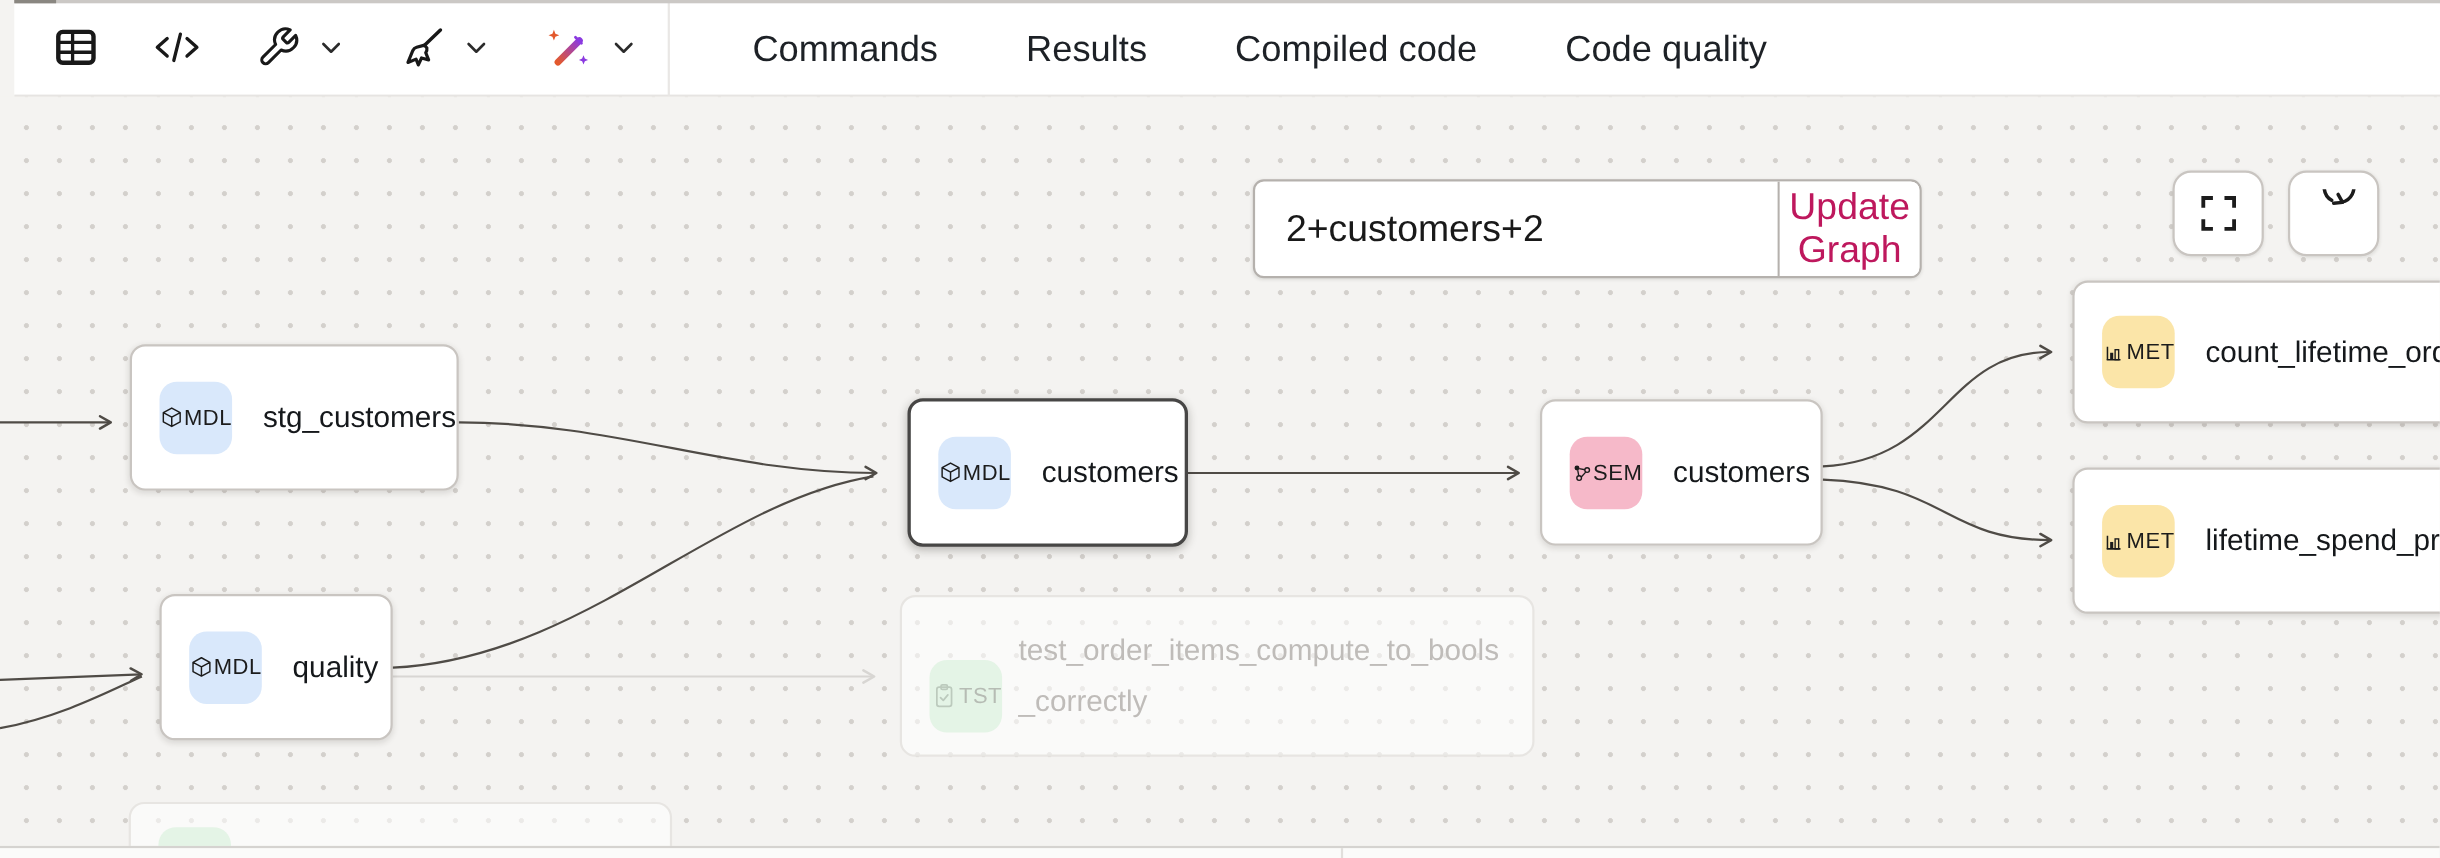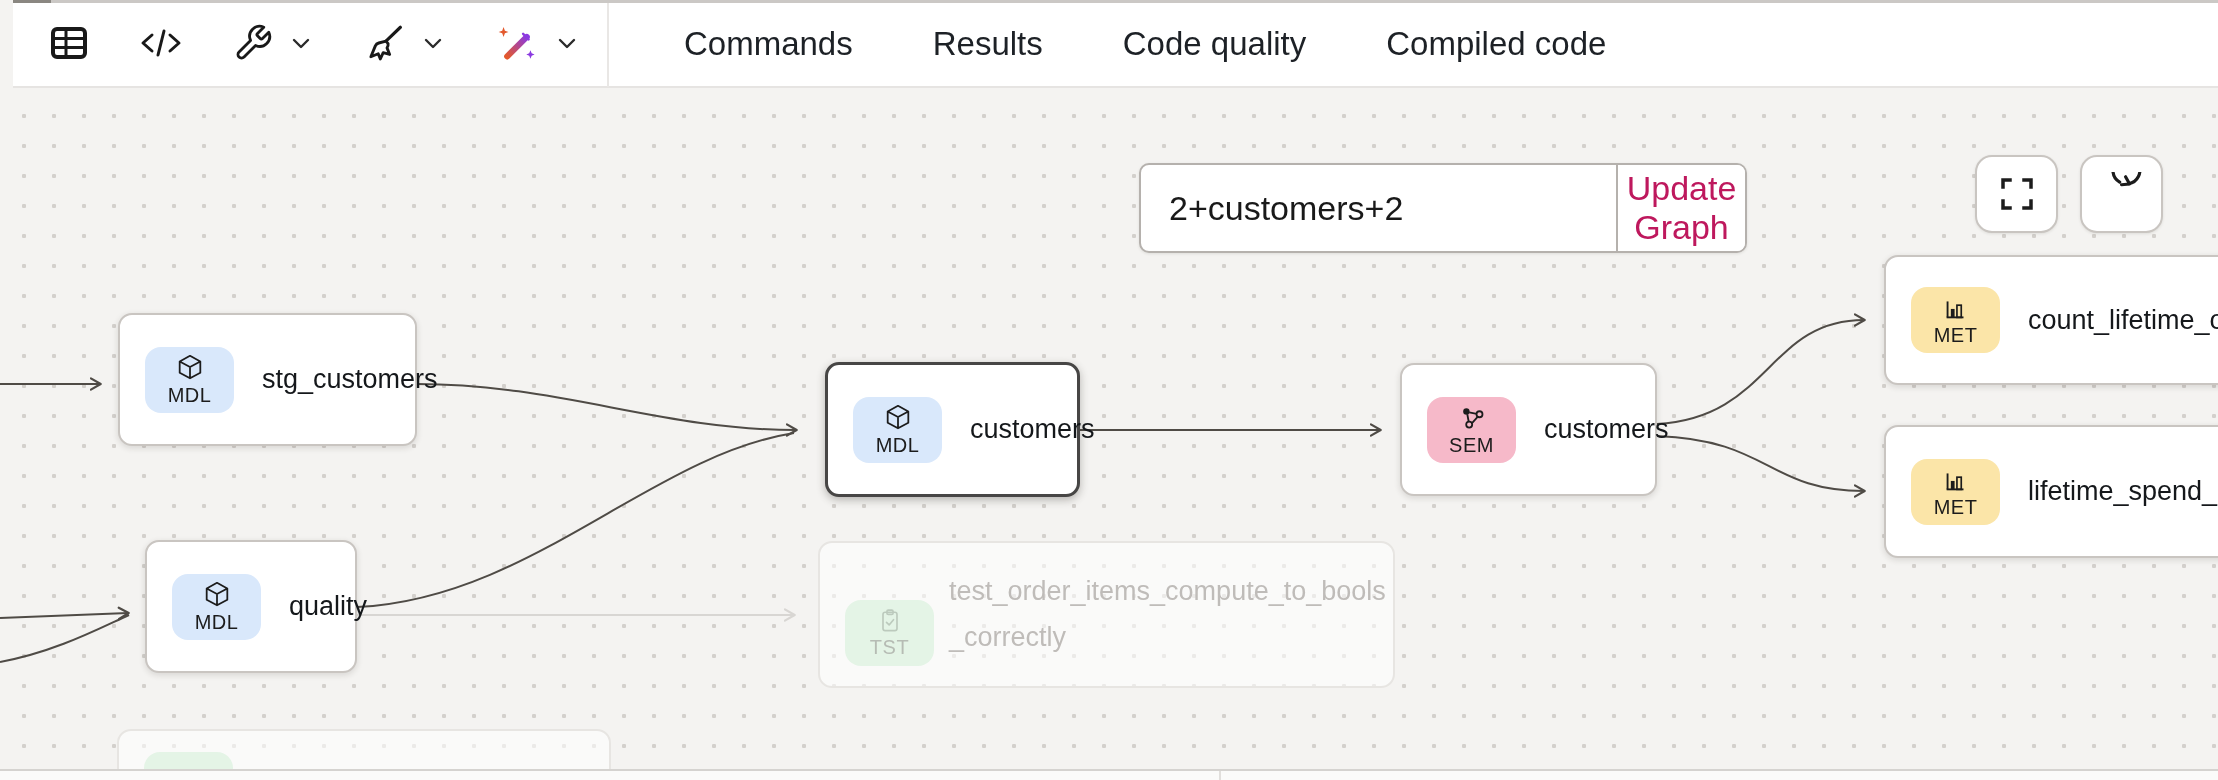--- a/index.html
+++ b/index.html
@@ -27,22 +27,22 @@
             background-color:#f4f3f1;
             background-image:radial-gradient(#d3d0cc 2px, transparent 2.4px);
             background-size:30px 30px; background-position:9px 13px; }
   .edges { position:absolute; left:0; top:0; width:2218px; height:692px; }
 
   
   .node { position:absolute; background:#ffffff; border:2px solid #c9c5c1; border-radius:14px;
           box-shadow:0 2px 6px rgba(40,36,30,.14); display:flex; align-items:center;
           padding-left:25px; cursor:pointer; }
   .node.selected { border:3.5px solid #474645; box-shadow:0 3px 9px rgba(40,36,30,.30); }
-  .badge { width:89px; height:66px; border-radius:16px; flex:0 0 auto;
-           display:flex; flex-direction:column; align-items:center; justify-content:center; }
+  .badge { width:66px; height:66px; border-radius:16px; flex:0 0 auto;
+           display:flex; flex-direction:row; align-items:center; justify-content:center; }
   .badge .btxt { font-size:20px; letter-spacing:.5px; color:#1c1c1c; margin-top:1px; }
   .badge.mdl { background:#d9e8fb; }
   .badge.sem { background:#f6b9c9; }
   .badge.met { background:#fbe5a8; }
   .badge.tst { background:#d9efdc; }
   .nlabel { font-size:27px; color:#15181b; margin-left:28px; white-space:nowrap; }
 
   .node.ghost { background:rgba(255,255,255,.55); border-color:#e7e5e2; box-shadow:none; }
   .node.ghost .badge.tst { background:#e4f4e6;margin-top:36px; }
   .node.ghost .btxt { color:#b6bcb4; }
@@ -127,22 +127,22 @@
       <svg class="chev" width="24" height="24" viewBox="0 0 24 24">
         <polyline points="5,9 12,16 19,9" fill="none" stroke="#2b2b2b" stroke-width="2.4" stroke-linecap="round" stroke-linejoin="round"></polyline>
       </svg>
     </div>
     <div class="vdivider"></div>
   </div>
 
   <div class="tabs">
     <div class="tab">Commands</div>
     <div class="tab">Results</div>
+    <div class="tab">Compiled code</div>
     <div class="tab">Code quality</div>
-    <div class="tab">Compiled code</div>
   </div>
 </div>
 
 <div class="canvas">
 
   <svg class="edges" viewBox="0 0 2218 692">
     <defs>
       <marker id="arrow" viewBox="0 0 10 10" refX="7.5" refY="5" markerWidth="7" markerHeight="7" orient="auto-start-reverse">
         <path d="M1 1 L8 5 L1 9" fill="none" stroke="#4f4b46" stroke-width="1.6" stroke-linecap="round" stroke-linejoin="round"></path>
       </marker>

